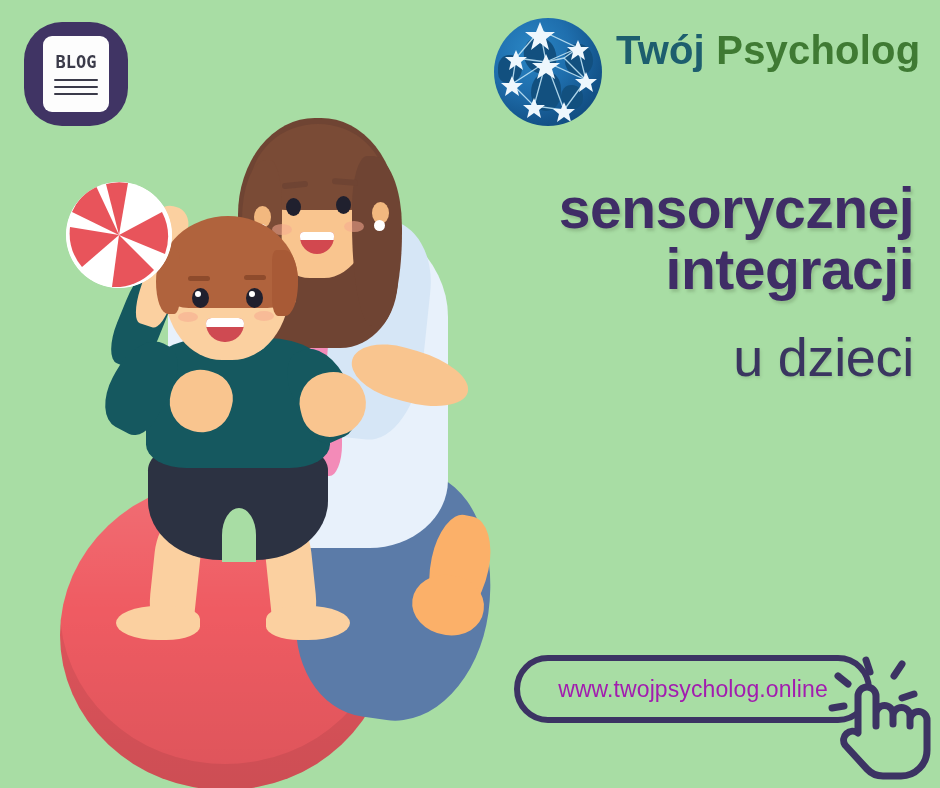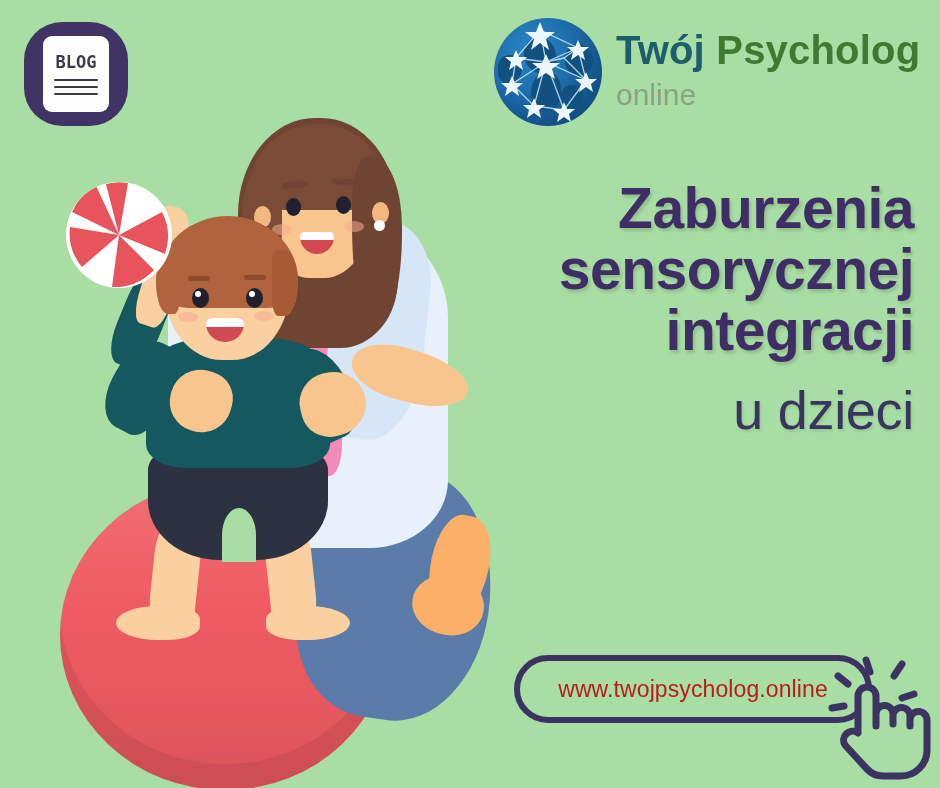--- a/index.html
+++ b/index.html
@@ -78,33 +78,33 @@
     text-shadow:2px 3px 3px rgba(90,120,80,.28);
   }
   .hl-light{
     display:block;
     font-size:54px;font-weight:normal;
     color:#3a3560;
     line-height:1.16;
     letter-spacing:-.3px;
     text-shadow:1px 2px 3px rgba(90,120,80,.22);
   }
-  .hl-sp{margin-top:18px;}
+  .hl-sp{margin-top:26px;}
 
   
   .url-pill{
     position:absolute;left:514px;top:655px;
     width:358px;height:68px;
     border:6px solid #3c3363;
     border-radius:36px;
     display:flex;align-items:center;justify-content:center;
     box-sizing:border-box;
   }
   .url-text{
-    font-size:23px;color:#b91c1c;letter-spacing:.1px;white-space:nowrap;
+    font-size:23px;color:#a21caf;letter-spacing:.1px;white-space:nowrap;
   }
   .hand-cursor{
     position:absolute;left:818px;top:650px;
     width:118px;height:130px;
   }
 
   
   .illus{position:absolute;left:0;top:120px;width:540px;height:668px;}
 
   
@@ -502,26 +502,24 @@
           <polygon points="40,80 43,87 51,87 45,92 47,100 40,95 33,100 35,92 29,87 37,87"></polygon>
           <polygon points="70,84 73,91 81,91 75,96 77,104 70,99 63,104 65,96 59,91 67,91"></polygon>
         </g>
       </svg>
     </div>
     <div class="brand-text">
       <div class="brand-line1">
         <span class="brand-twoj">Twój</span>
         <span class="brand-psycholog">Psycholog</span>
       </div>
-      <div class="brand-online">online</div>
     </div>
   </div>
 
   <div class="headline">
-    <span class="hl-bold">Zaburzenia</span>
     <span class="hl-bold">sensorycznej</span>
     <span class="hl-bold">integracji</span>
     <span class="hl-light hl-sp">u dzieci</span>
   </div>
 
   <div class="url-pill">
     <span class="url-text">www.twojpsycholog.online</span>
   </div>
 
   <div class="hand-cursor">

